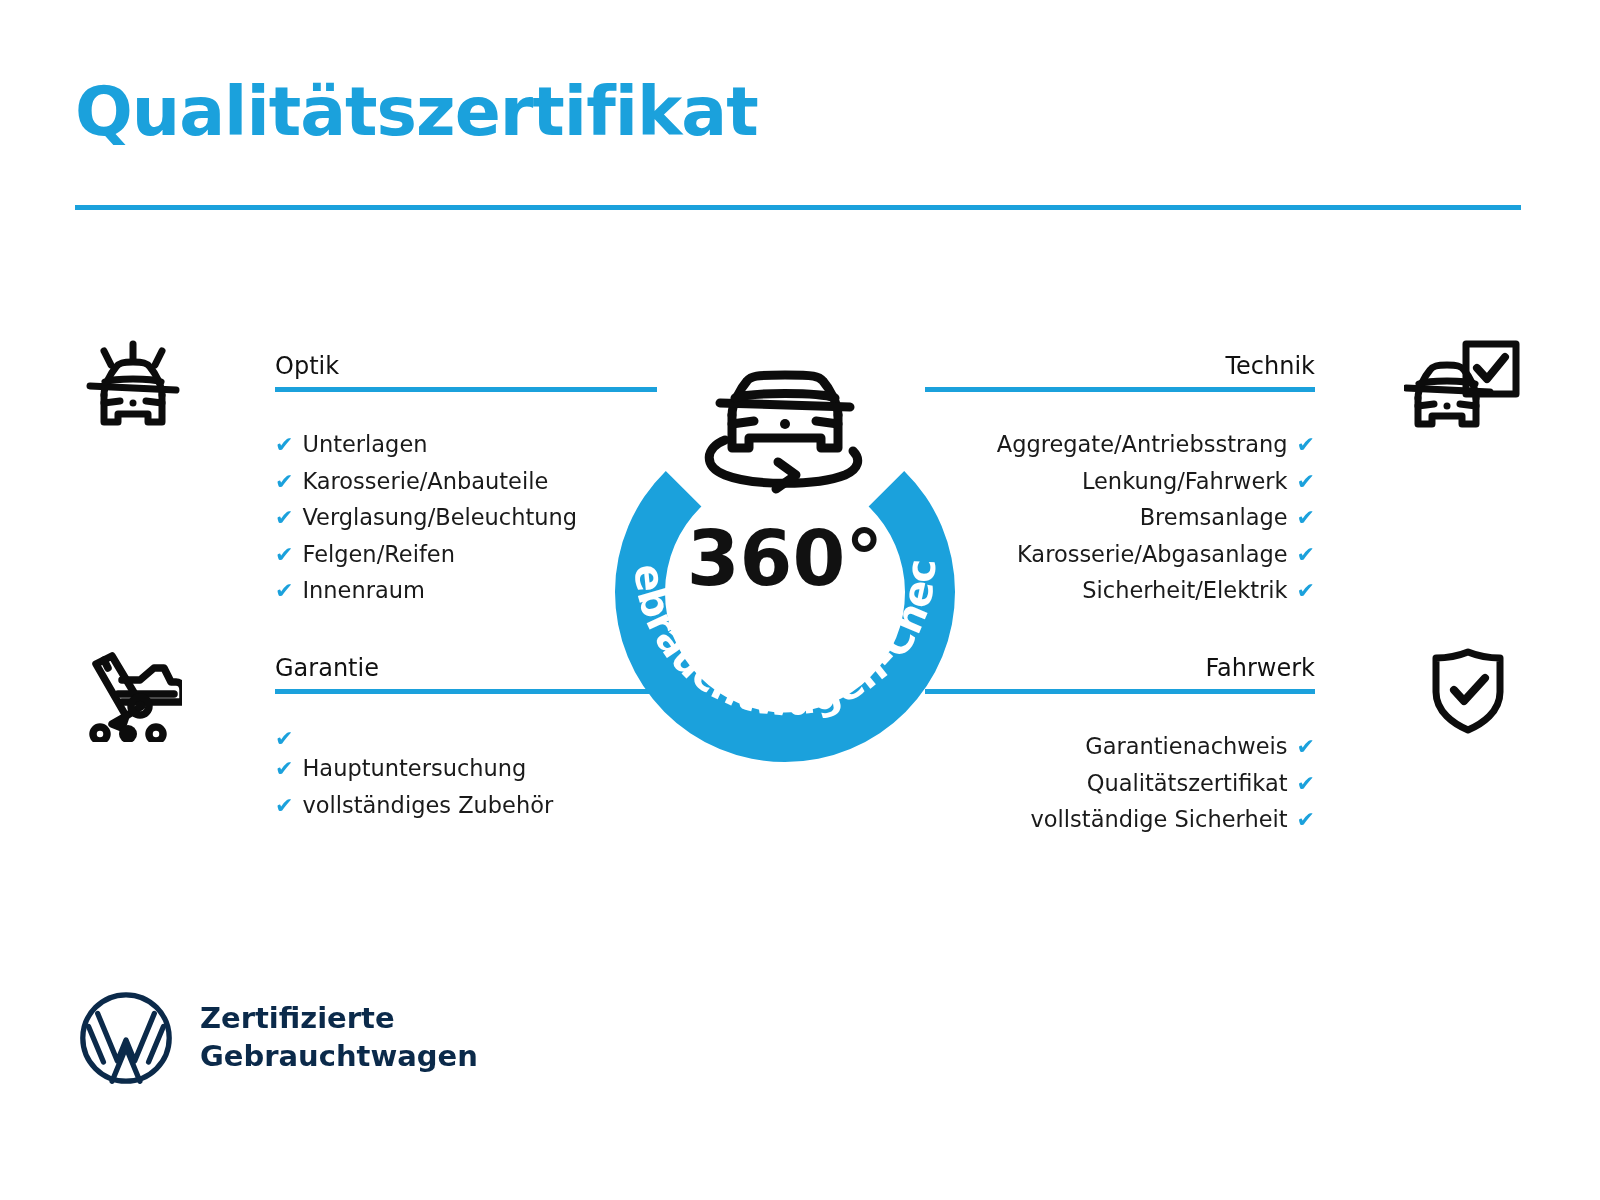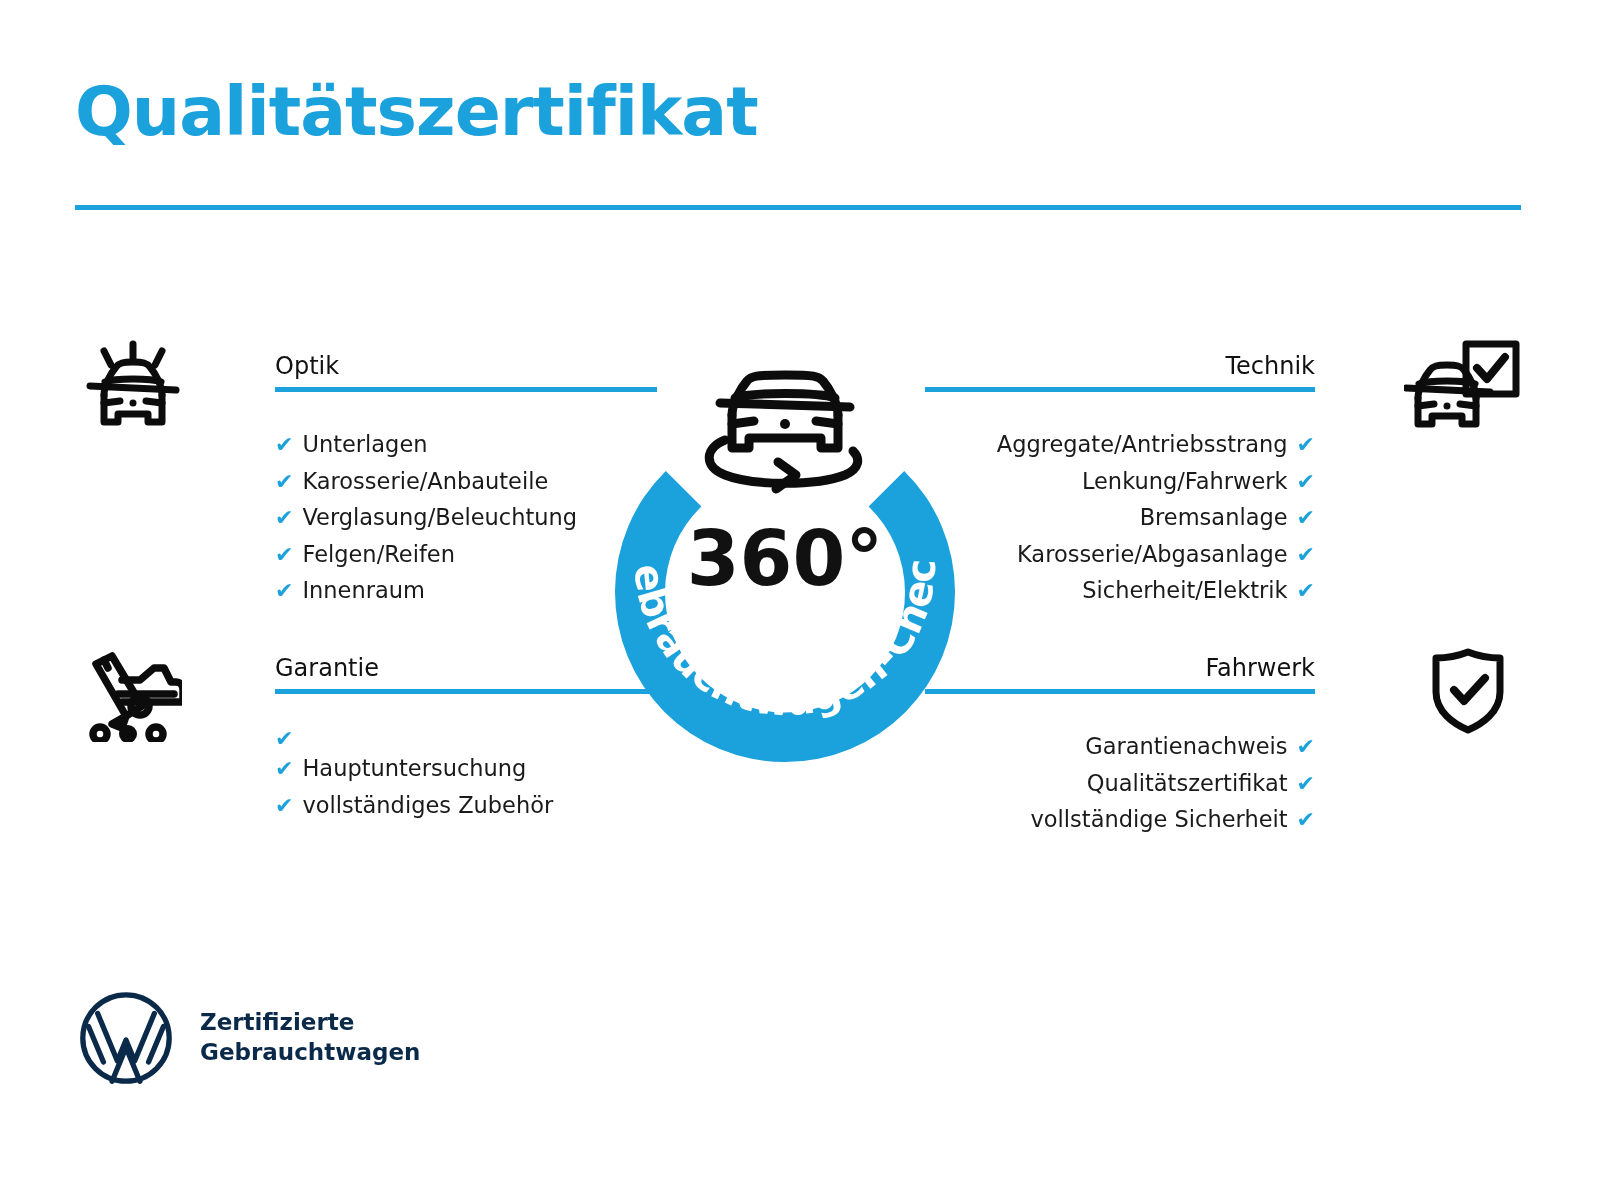--- a/index.html
+++ b/index.html
@@ -80,21 +80,21 @@
   
   .badge{
     position:absolute;left:560px;top:300px;width:450px;height:470px;
   }
   .badge svg{display:block;}
 
   
   .footer{position:absolute;left:78px;top:990px;display:flex;align-items:center;gap:26px;}
   .vw-mark{width:96px;height:96px;flex:0 0 auto;}
   .vw-text{
-    color:#0B2A4A;font-weight:bold;font-size:23px;line-height:1.30;
+    color:#0B2A4A;font-weight:bold;font-size:29px;line-height:1.30;
     white-space:nowrap;
   }
 </style>
 </head>
 <body>
 
 <div class="page">
 
   <div class="title">Qualitätszertifikat</div>
   <div class="header-rule"></div>

